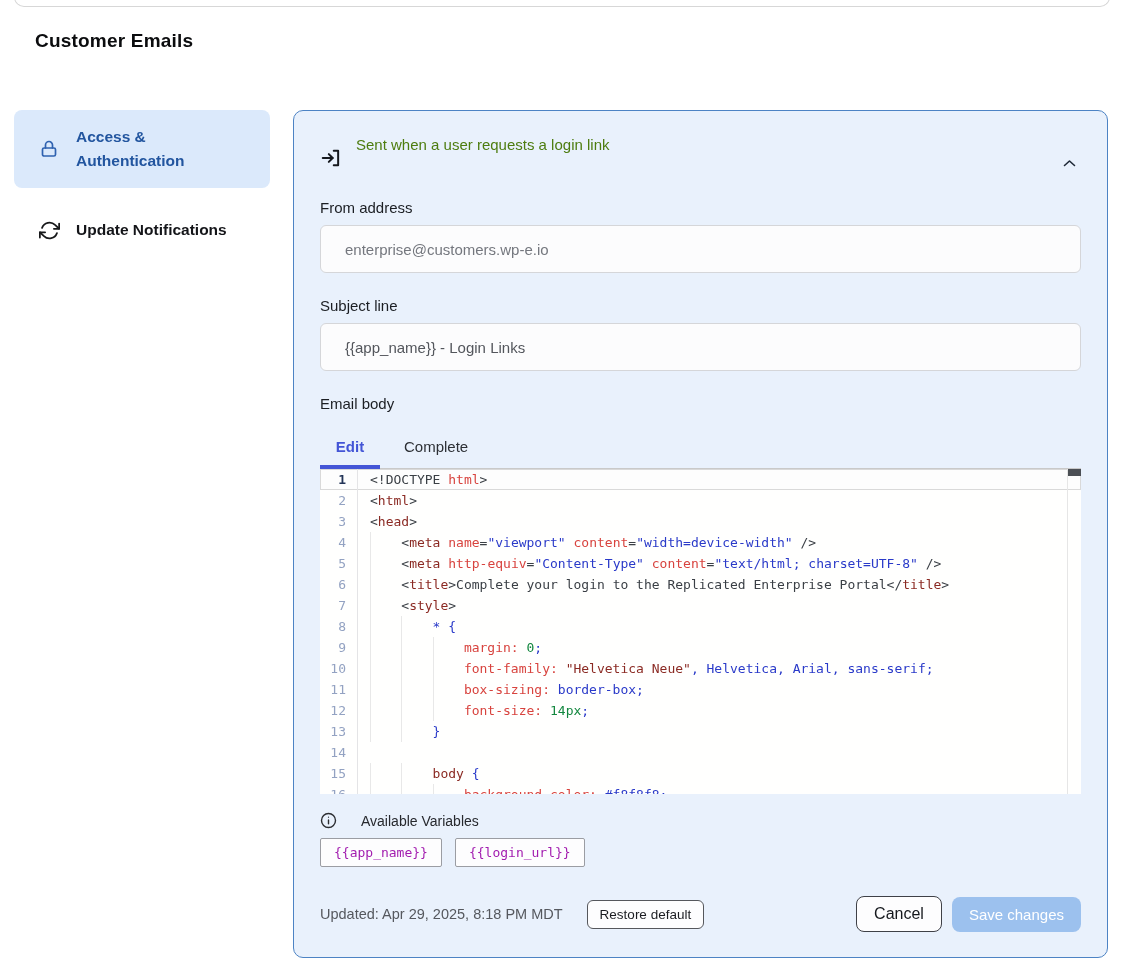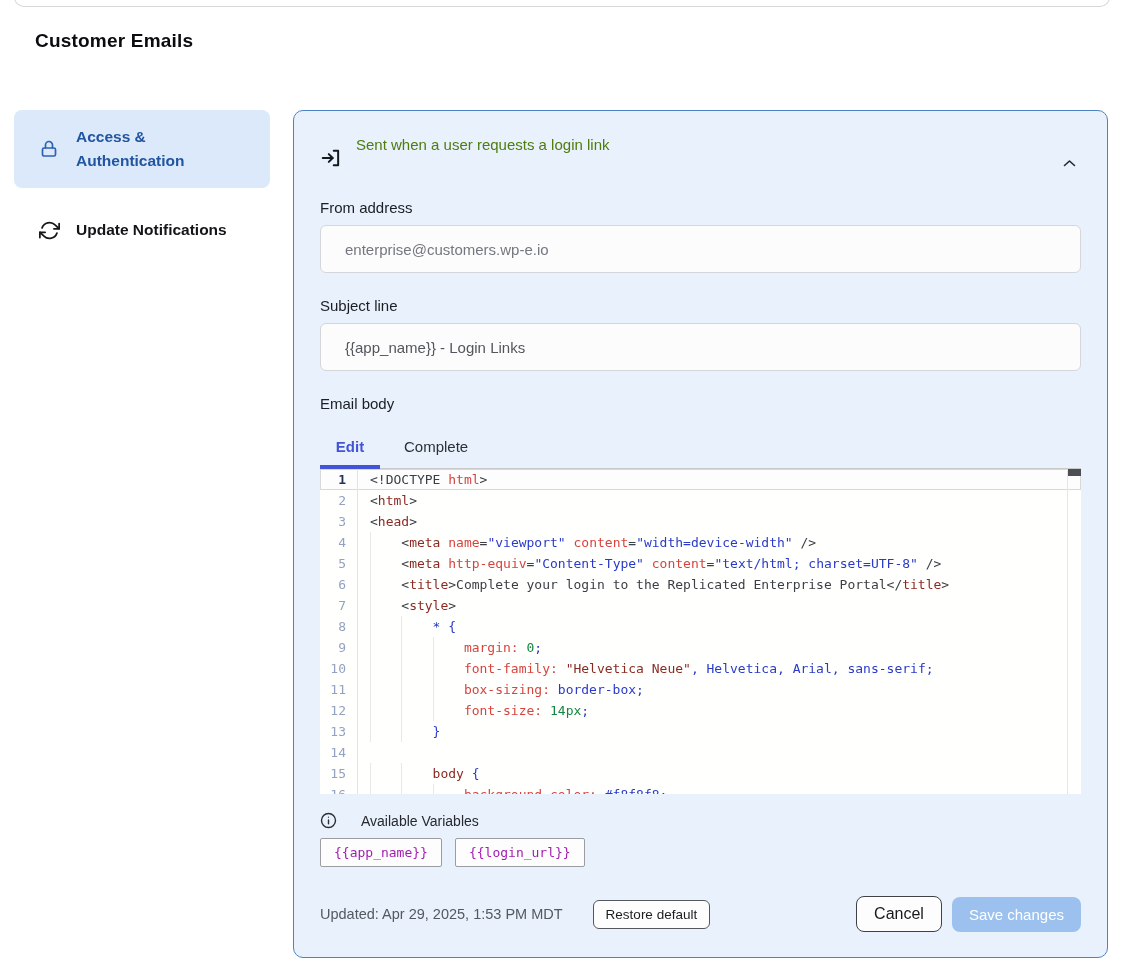--- a/index.html
+++ b/index.html
@@ -72,21 +72,21 @@
 
   .vars-row { display:flex; align-items:flex-end; margin-top:18px;gap:15px; }
   .vars-row .lbl { margin-left:9px; font-size:14px; color:#27292e; }
   .chips { display:flex; margin-top:9px; gap:13px; }
   .chip { background:#fdfdfe; border:1px solid #9b9da3; border-radius:2px; padding:6px 13px;
     font-family:"DejaVu Sans Mono","Liberation Mono",monospace; font-size:13px; color:#a21caf; cursor:pointer; }
 
   .footer { display:flex; align-items:center; margin-top:29px; }
   .updated { font-size:14.5px; color:#55585e; }
   .btn { cursor:pointer; font-family:"Liberation Sans","DejaVu Sans",sans-serif; }
-  .btn-restore { margin-left:30px; padding:6px 12px; font-size:13.5px; color:#1b1d22;
+  .btn-restore { margin-left:24px; padding:6px 12px; font-size:13.5px; color:#1b1d22;
     background:#fdfdfe; border:1px solid #55575c; border-radius:6px; }
   .spacer { flex:1; }
   .btn-cancel { padding:8px 17px; font-size:16px; color:#15181d; background:#fdfdfe;
     border:1px solid #3f4147; border-radius:8px; margin-right:10px; }
   .btn-save { padding:9px 17px; font-size:15px; color:#ffffff; background:#9cc1ee;
     border:none; border-radius:8px; }
 </style>
 </head>
 <body>
 
@@ -189,21 +189,21 @@
       </span>
       <span class="lbl">Available Variables</span>
     </div>
 
     <div class="chips">
       <button class="chip">{{app_name}}</button>
       <button class="chip">{{login_url}}</button>
     </div>
 
     <div class="footer">
-      <span class="updated">Updated: Apr 29, 2025, 1:53 PM MDT</span>
+      <span class="updated">Updated: Apr 29, 2025, 8:18 PM MDT</span>
       <button class="btn btn-restore">Restore default</button>
       <span class="spacer"></span>
       <button class="btn btn-cancel">Cancel</button>
       <button class="btn btn-save">Save changes</button>
     </div>
 
   </div>
 </div>
 
 </body></html>

